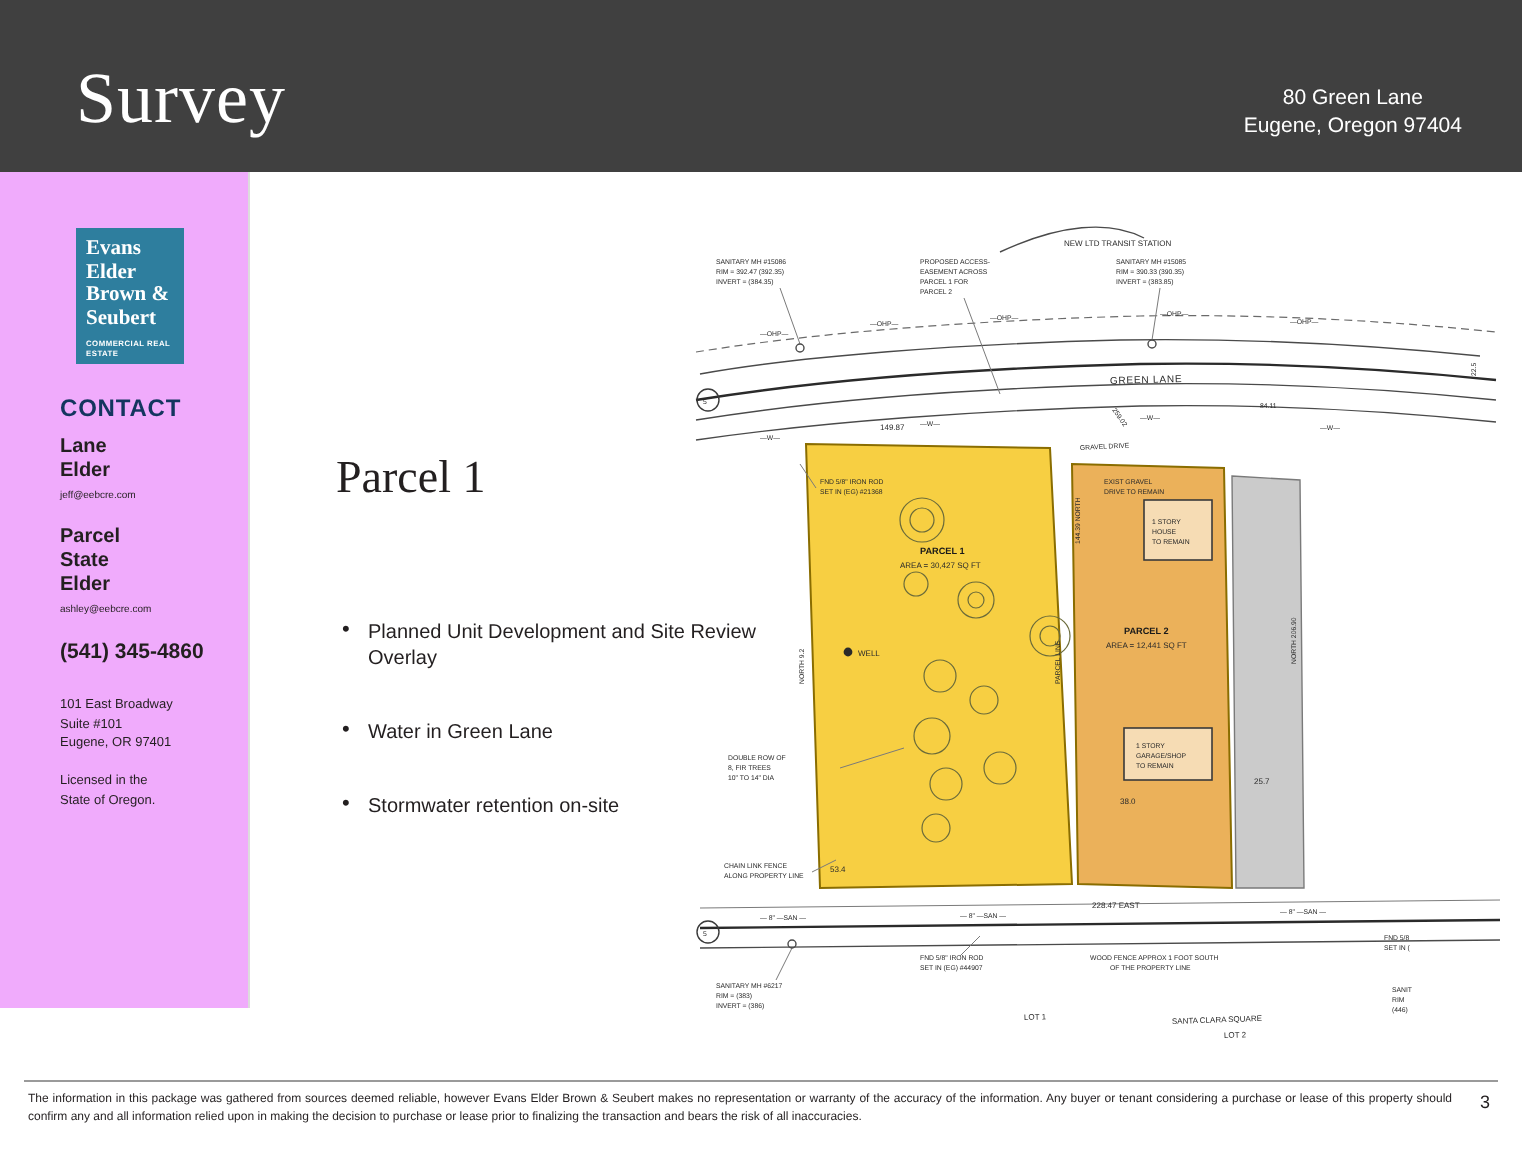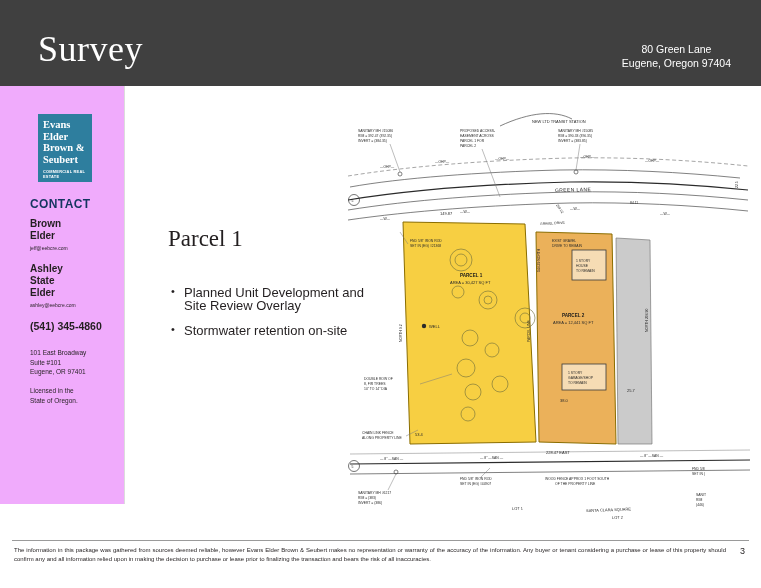--- a/index.html
+++ b/index.html
@@ -86,22 +86,23 @@
   .dev-head {
     position: absolute; left: 168px; top: 264px;
     font-size: 12px; font-weight: 700; color:#14355f; letter-spacing:.2px;
   }
   .bullets {
     position: absolute; left: 168px; top: 286px; width: 210px;
     margin:0; padding:0; list-style:none;
   }
   .bullets li {
     position: relative; padding-left: 16px;
-    font-size: 13px; line-height: 13px; margin-bottom: 12px;
+    font-size: 10px; line-height: 13px; margin-bottom: 12px;
     color:#231f20;
+    margin-top:24px;
   }
   .bullets li::before {
     content: "\2022"; position:absolute; left: 3px; top: -1px;
     font-size: 11px; color:#231f20;
   }
 
   
   .survey {
     position: absolute; left: 340px; top: 92px; width: 420px; height: 440px;
   }
@@ -140,47 +141,48 @@
       <div class="logo-line">Elder</div>
       <div class="logo-line">Brown &amp;</div>
       <div class="logo-line">Seubert</div>
       <div class="logo-sub">COMMERCIAL REAL ESTATE</div>
     </div>
 
     <div class="contact-head">CONTACT</div>
 
     <div class="contact-block c1">
       <div class="c-name">
-        <div>Brown</div>
+        <div>Lane</div>
         <div>Elder</div>
       </div>
       <div class="c-email">jeff@eebcre.com</div>
     </div>
 
     <div class="contact-block c2">
       <div class="c-name">
-        <div>Ashley</div>
+        <div>Parcel</div>
         <div>State</div>
         <div>Elder</div>
       </div>
       <div class="c-email">ashley@eebcre.com</div>
     </div>
 
     <div class="phone">(541) 345-4860</div>
     <div class="addr" style="white-space:pre-line;">101 East Broadway
 Suite #101
 Eugene, OR 97401</div>
     <div class="license" style="white-space:pre-line;">Licensed in the
 State of Oregon.</div>
   </div>
   <div class="vdiv"></div>
 
   <div class="parcel-title">Parcel 1</div>
   <ul class="bullets">
     <li>Planned Unit Development and Site Review Overlay</li>
+    <li>Water in Green Lane</li>
     <li>Stormwater retention on-site</li>
   </ul>
 
   <div class="survey">
     <svg width="420" height="440" viewBox="0 0 420 440" xmlns="http://www.w3.org/2000/svg">
       <defs>
         <style>
           .ln { stroke:#4a4a4a; fill:none; stroke-width:.7; }
           .lnl { stroke:#7a7a7a; fill:none; stroke-width:.5; }
           .thick { stroke:#2a2a2a; fill:none; stroke-width:1.2; }

